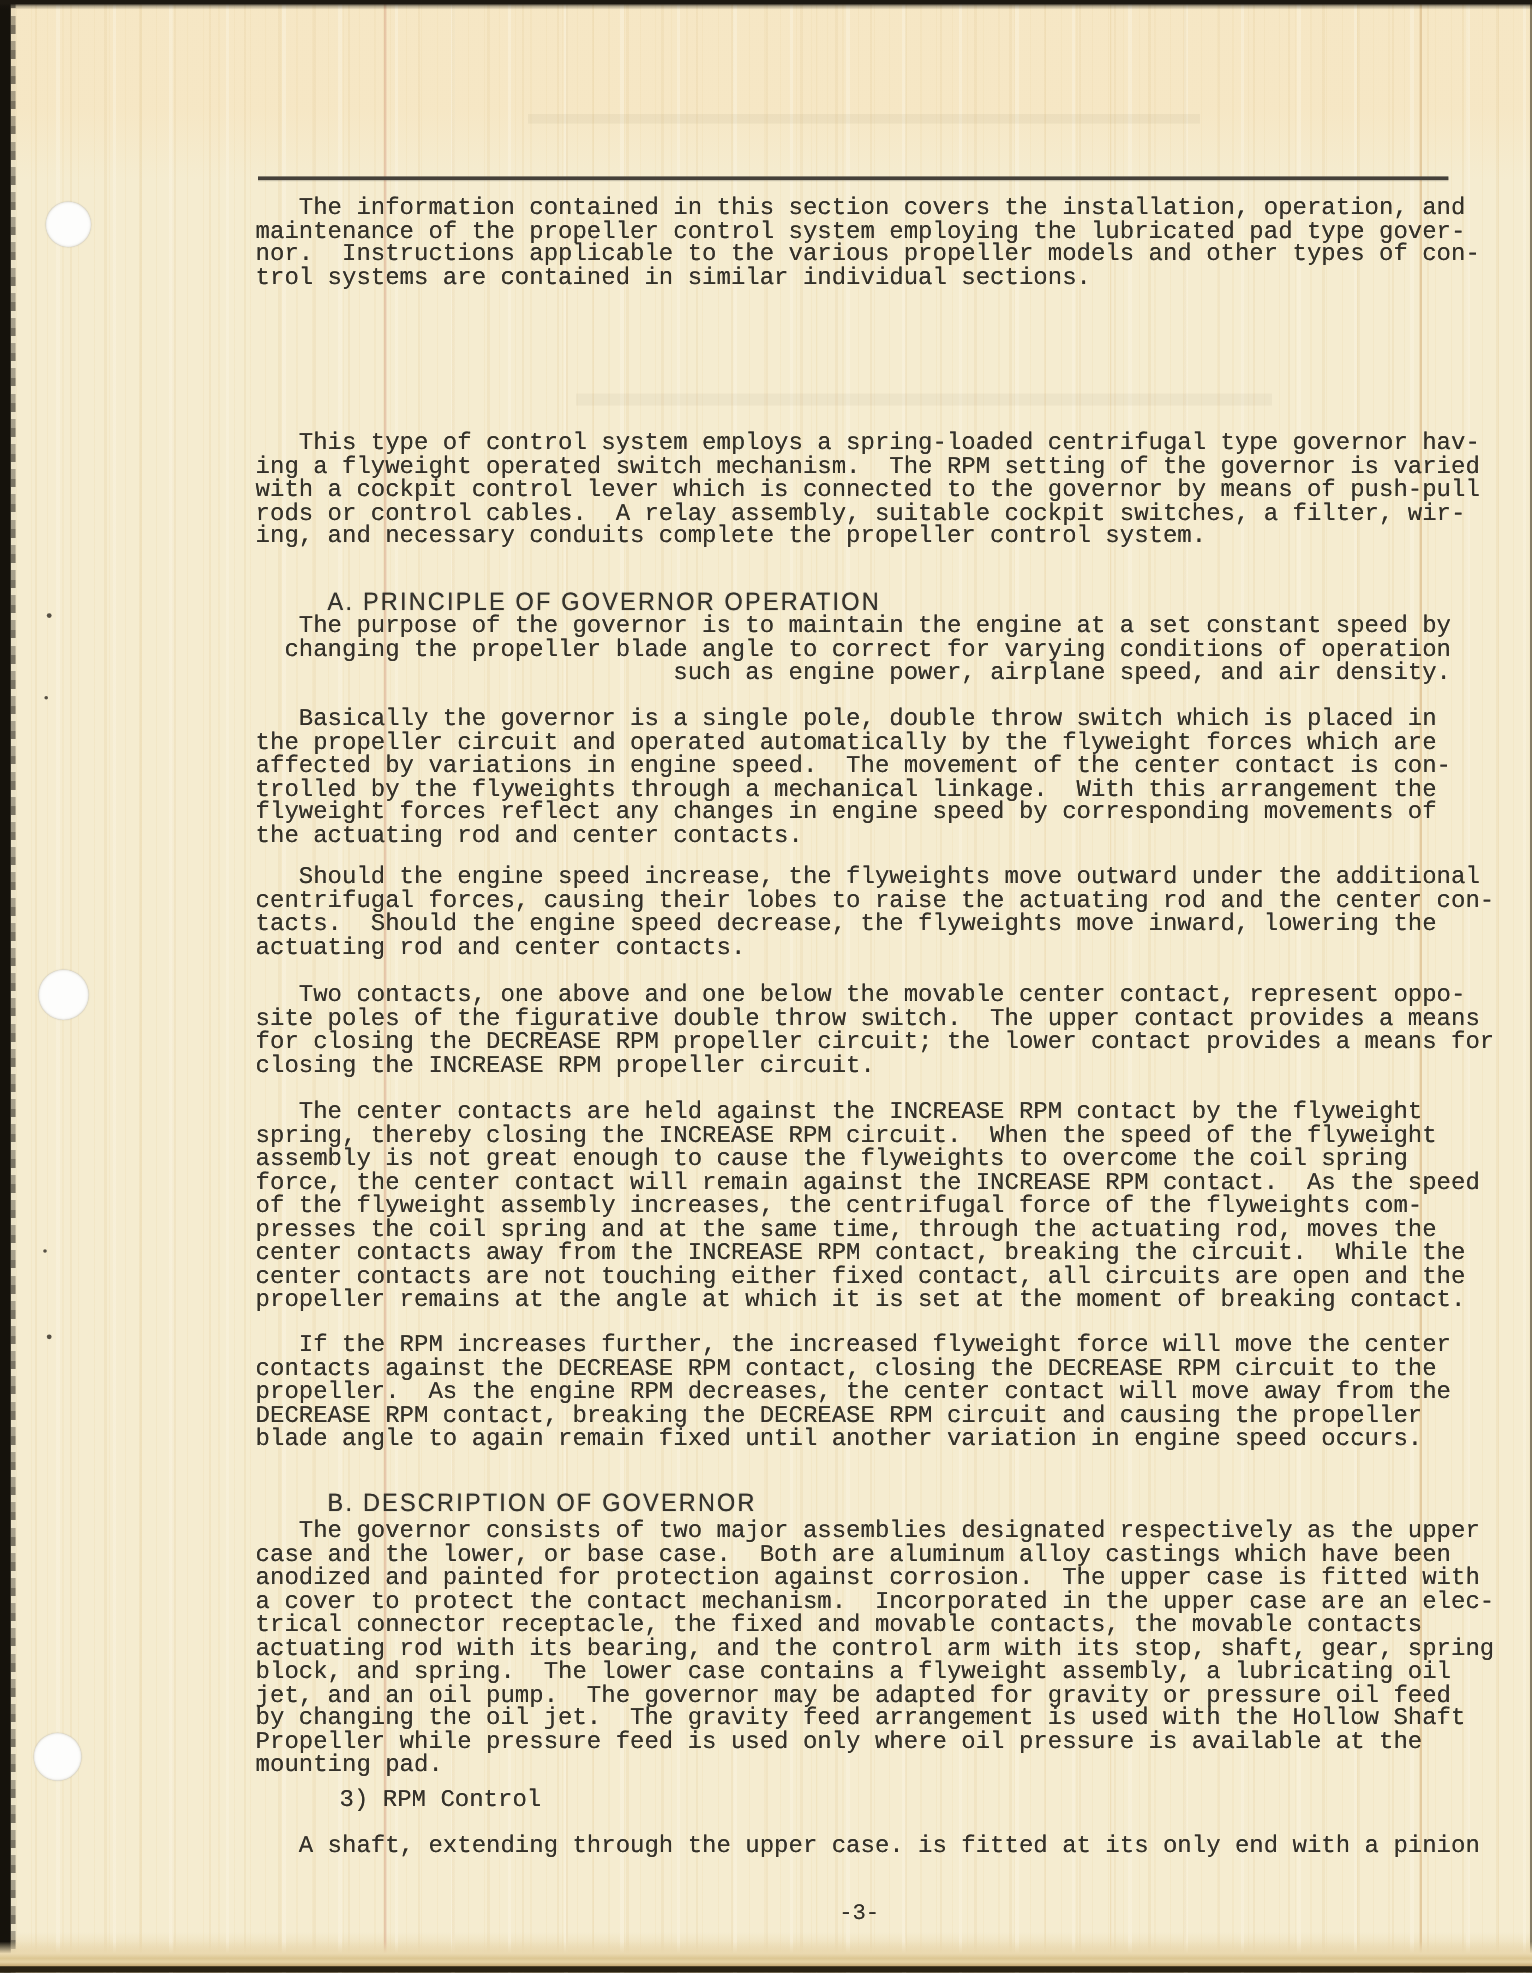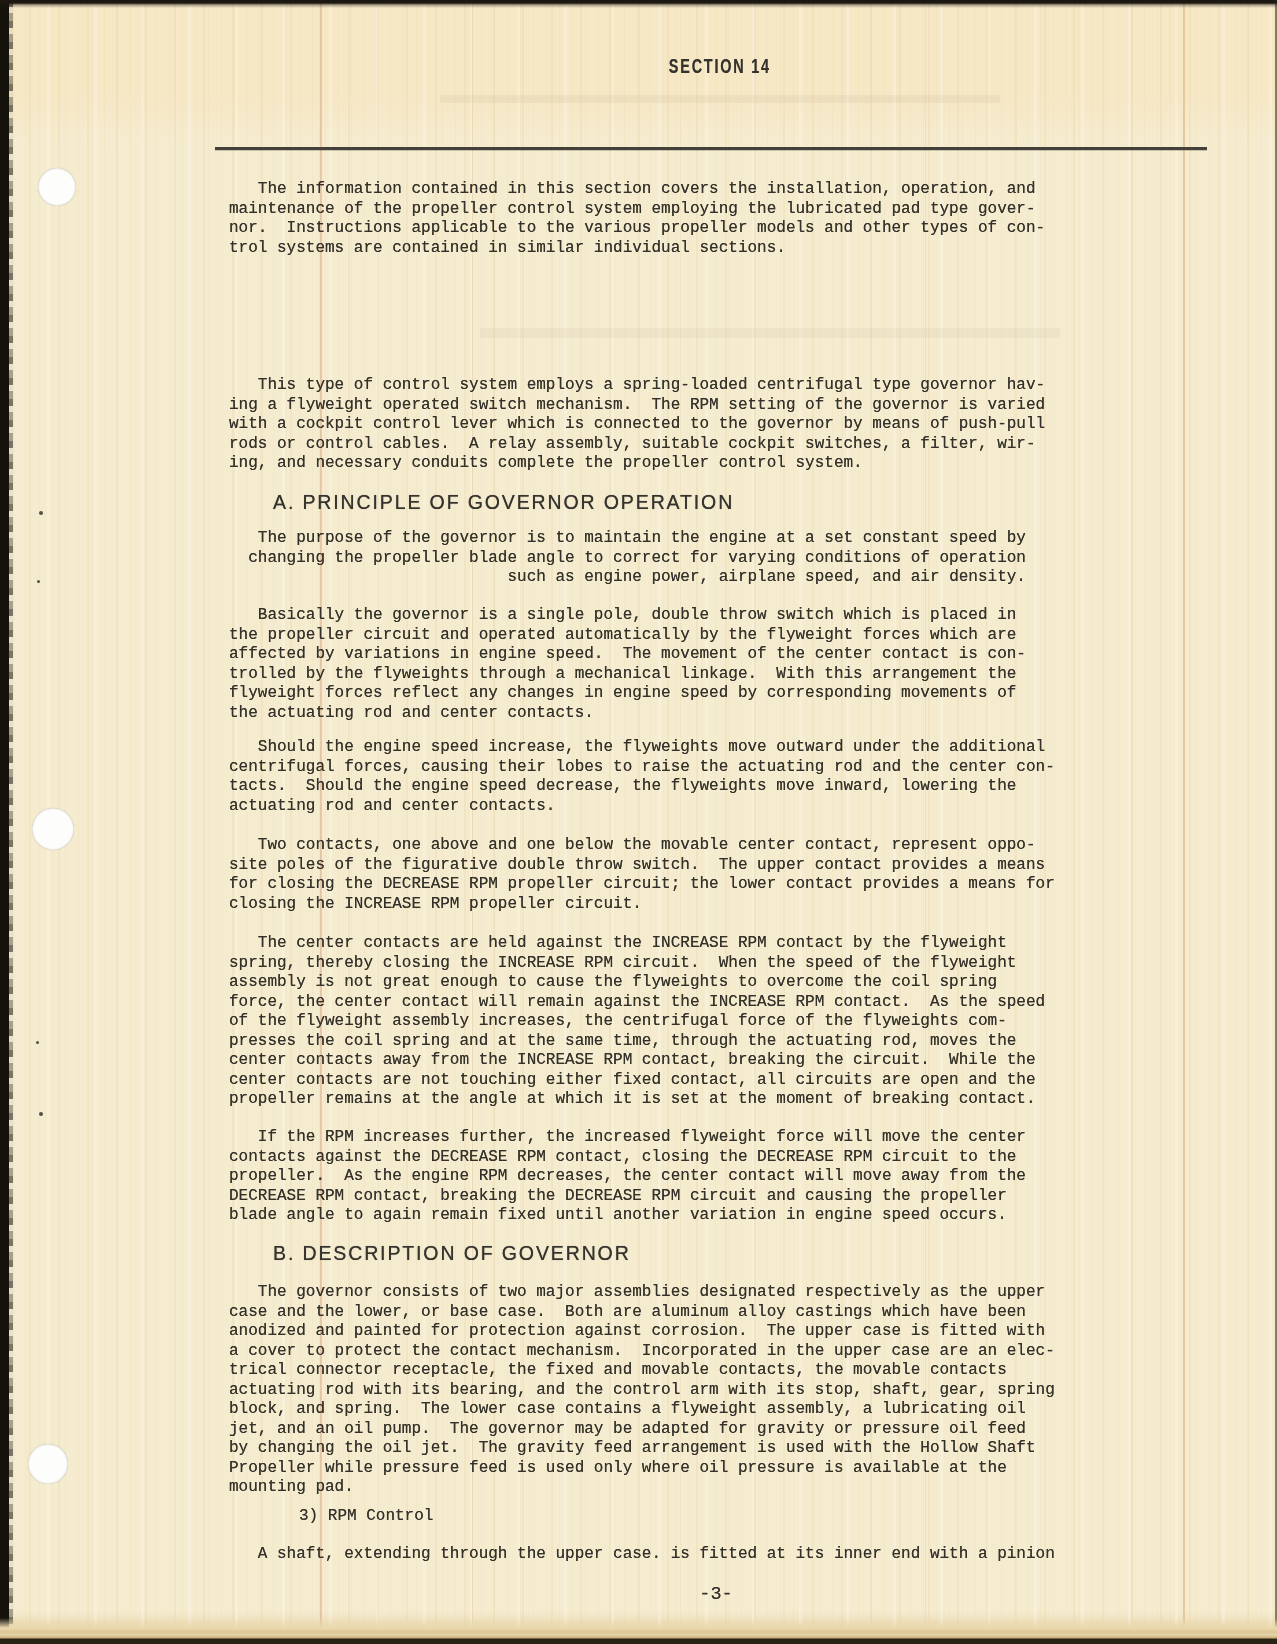--- a/index.html
+++ b/index.html
@@ -31,22 +31,22 @@
   .edge-right{position:absolute;right:0;top:0;bottom:0;width:2px;background:rgba(42,36,24,0.55);}
   .edge-bottom{position:absolute;left:0;right:0;bottom:0;height:26px;
     background:linear-gradient(0deg,#2a2213 0 5px,#c9ad79 6px,#e6d3a6 9px,#dcc794 12px,#ead9b0 16px, rgba(234,217,176,0) 26px);}
   .punch-hole{position:absolute;border-radius:50%;background:#fdfdfc;
     box-shadow:inset 0 0 2px rgba(150,140,115,0.55), 0 0 1px rgba(120,110,85,0.4);}
   .speck{position:absolute;background:rgba(58,53,43,0.85);border-radius:50%;}
   .smudge{position:absolute;pointer-events:none;}
 
   
   .body-text{
-    position:absolute;left:213px;margin:16px;
-    font-size:16px;line-height:19.5px;letter-spacing:0;
+    position:absolute;left:213px;margin:0;
+    font-size:20px;line-height:19.5px;letter-spacing:0;
     color:var(--ink,#34312a);white-space:pre;
     text-shadow:0 0 0.5px rgba(44,41,33,0.75);
     font-family:Liberation Mono, monospace;
   }
   .centered{position:absolute;left:213px;width:1014px;text-align:center;margin:0;}
   .sans{font-family:"Liberation Sans","DejaVu Sans",sans-serif;color:var(--heading-ink,#35332d);}
   .section-label-text{display:inline-block;font-size:20px;font-weight:700;letter-spacing:2.5px;
     transform:scaleX(0.72);transform-origin:center;text-shadow:0 0 0.4px rgba(53,51,45,0.6);}
   .title-text{display:inline-block;font-size:27px;font-weight:700;letter-spacing:1.5px;word-spacing:7px;
     transform:scaleX(0.63);transform-origin:center;text-shadow:0 0 0.5px rgba(40,38,32,0.8);}
@@ -82,23 +82,20 @@
   <div class="punch-hole" style="left:32px;top:808px;width:42px;height:42px;"></div>
   <div class="punch-hole" style="left:28px;top:1444px;width:40px;height:40px;"></div>
 
   <div class="speck" style="left:39px;top:511px;width:4px;height:4px;"></div>
   <div class="speck" style="left:37px;top:580px;width:3px;height:3px;"></div>
   <div class="speck" style="left:36px;top:1041px;width:3px;height:3px;"></div>
   <div class="speck" style="left:39px;top:1112px;width:4px;height:4px;"></div>
   <div class="smudge" style="left:440px;top:95px;width:560px;height:8px;background:rgba(140,125,95,0.08);"></div>
   <div class="smudge" style="left:480px;top:328px;width:580px;height:10px;background:rgba(140,125,95,0.07);"></div>
 
-  <h4 class="centered sans" style="top:55px;">
-    <span class="section-label-text">SECTION 14</span>
-  </h4>
   <div class="rule"></div>
 
   <p class="body-text" style="top:164px;">   The information contained in this section covers the installation, operation, and
 maintenance of the propeller control system employing the lubricated pad type gover-
 nor.  Instructions applicable to the various propeller models and other types of con-
 trol systems are contained in similar individual sections.</p>
 
   <p class="body-text" style="top:360px;">   This type of control system employs a spring-loaded centrifugal type governor hav-
 ing a flyweight operated switch mechanism.  The RPM setting of the governor is varied
 with a cockpit control lever which is connected to the governor by means of push-pull
@@ -148,17 +145,17 @@
 anodized and painted for protection against corrosion.  The upper case is fitted with
 a cover to protect the contact mechanism.  Incorporated in the upper case are an elec-
 trical connector receptacle, the fixed and movable contacts, the movable contacts
 actuating rod with its bearing, and the control arm with its stop, shaft, gear, spring
 block, and spring.  The lower case contains a flyweight assembly, a lubricating oil
 jet, and an oil pump.  The governor may be adapted for gravity or pressure oil feed
 by changing the oil jet.  The gravity feed arrangement is used with the Hollow Shaft
 Propeller while pressure feed is used only where oil pressure is available at the
 mounting pad.</p>
   <p class="body-text" style="top:1491px;left:283px;">3) RPM Control</p>
-  <p class="body-text" style="top:1529px;">   A shaft, extending through the upper case. is fitted at its inner end with a pinion</p>
+  <p class="body-text" style="top:1529px;">   A shaft, extending through the upper case. is fitted at its only end with a pinion</p>
 
   <p class="footer-text" style="top:1584px;">-3-</p>
 
 </div>
 
 </body></html>

